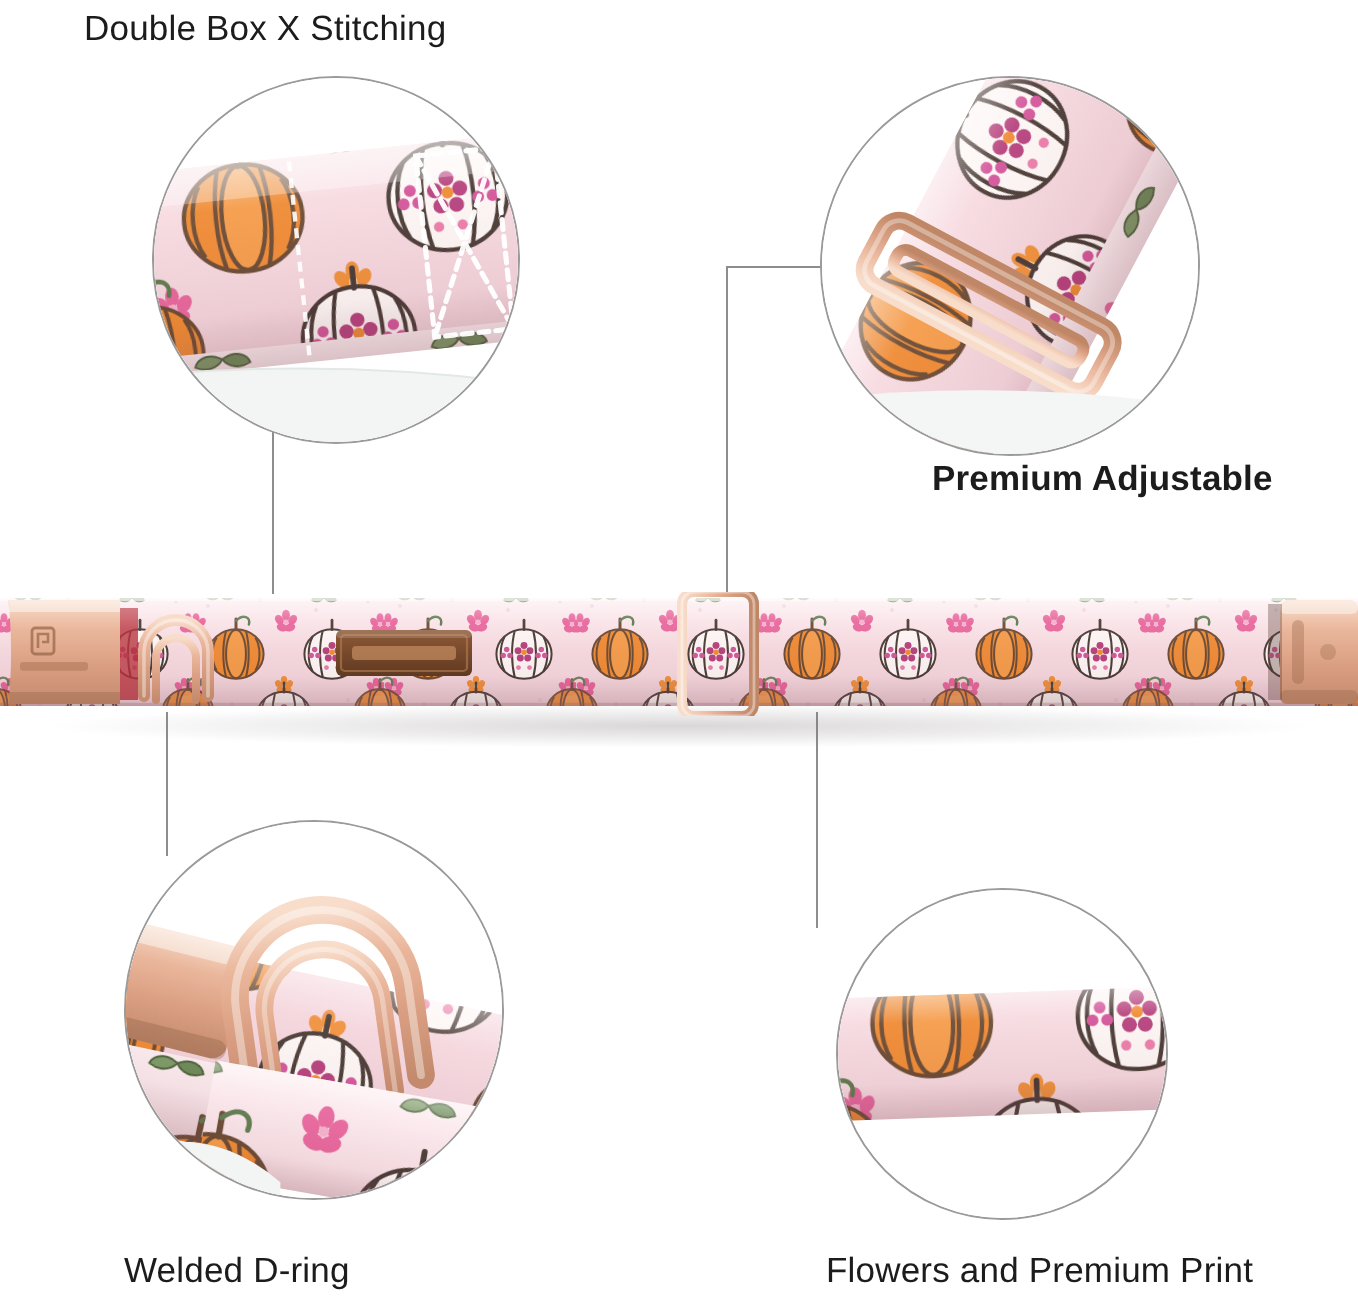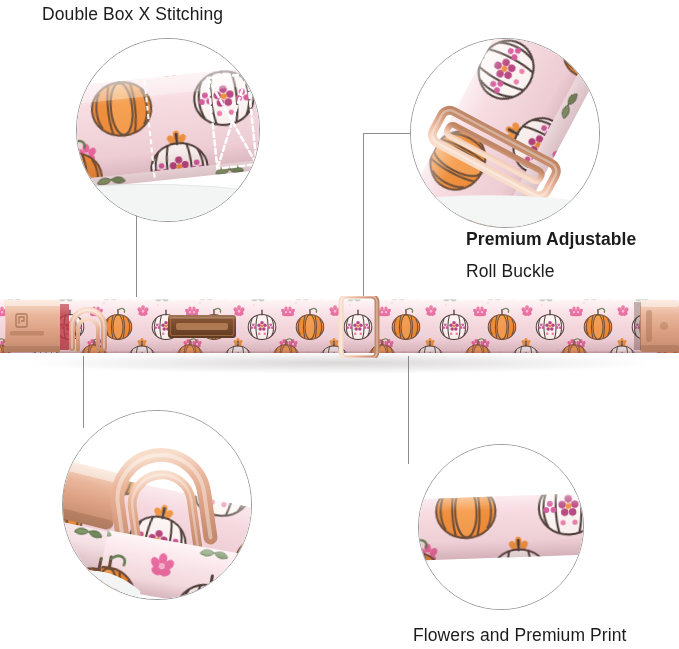--- a/index.html
+++ b/index.html
@@ -257,22 +257,22 @@
         <stop offset="22%" stop-color="rgba(255,255,255,.06)"></stop>
         <stop offset="72%" stop-color="rgba(120,70,80,.05)"></stop>
         <stop offset="100%" stop-color="rgba(120,70,80,.25)"></stop>
       </linearGradient>
     </defs>
   </svg>
 
   <div class="label" style="left:8px; top:1px;margin-left:34px;">Double Box X Stitching</div>
 
   <div class="label" style="left:466px; top:226px;font-weight:bold;">Premium Adjustable</div>
-  <div class="label" style="left:466px; top:258px;">Roll Buckle</div>
-
+
+  <div class="label" style="left:62px; top:622px;">Welded D-ring</div>
 
   <div class="label" style="left:413px; top:622px;">Flowers and Premium Print</div>
 
   <div class="leader v" style="left:136px; top:213px; height:84px;"></div>
 
   <div class="leader h" style="left:363px; top:133px; width:48px;"></div>
   <div class="leader v" style="left:363px; top:133px; height:165px;"></div>
 
   <div class="leader v" style="left:83px; top:356px; height:72px;"></div>
 

